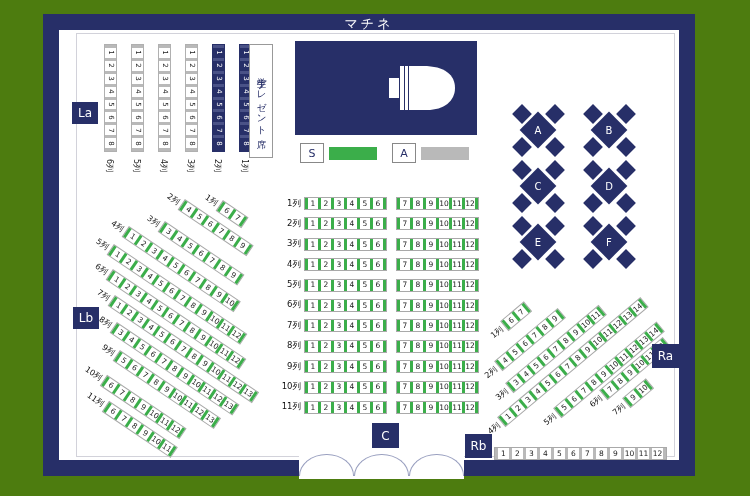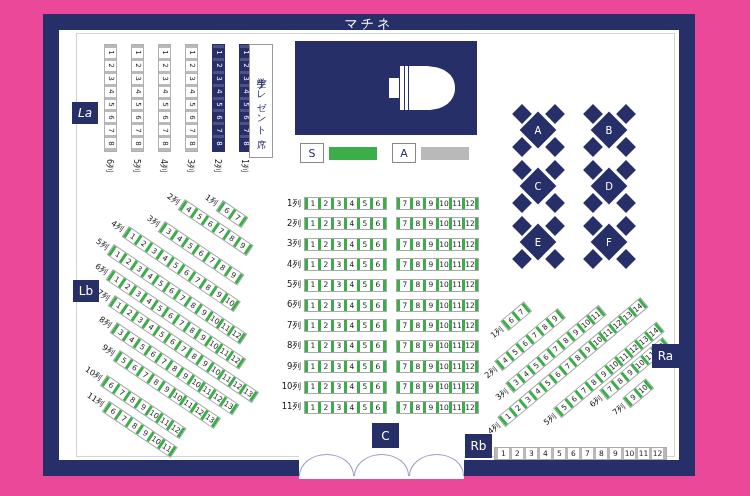--- a/index.html
+++ b/index.html
@@ -2,21 +2,21 @@
 <html><head>
 <meta charset="utf-8">
 <style>
   :root{
     --navy:#272f68;
     --green:#3bae4a;
     --gray:#b9b9b9;
     --line:#a9a9a9;
   }
   html,body{margin:0;padding:0;background:#fff;font-family:"DejaVu Sans",sans-serif;}
-  #canvas{position:relative;width:750px;height:496px;background:#ec4899;overflow:hidden;}
+  #canvas{position:relative;width:750px;height:496px;background:#4d7c0f;overflow:hidden;}
 
   #frame{position:absolute;left:43px;top:14px;width:652px;height:462px;
     border:16px solid var(--navy);background:#fff;box-sizing:border-box;}
   #inner-line{position:absolute;left:76px;top:33px;width:597px;height:422px;
     border:1px solid #d2d2da;}
   #title{position:absolute;left:43px;top:15px;width:652px;text-align:center;
     color:#fff;font-size:13px;letter-spacing:3px;}
 
   .tag{position:absolute;background:var(--navy);color:#fff;display:flex;
     align-items:center;justify-content:center;font-size:12px;}
@@ -804,22 +804,22 @@
       </div>
       <div class="drow" style="left: 614px; top: 407px; transform: rotate(-40deg);">
         <span class="rlab">7列</span>
         <span class="sg">
           <span class="st">9</span>
           <span class="st">10</span>
         </span>
       </div>
     </div>
 
-  <div class="tag" style="left:72px;top:102px;width:26px;height:22px;font-style:italic;">La</div>
-  <div class="tag" style="left:73px;top:280px;width:26px;height:22px;">Lb</div>
+  <div class="tag" style="left:72px;top:102px;width:26px;height:22px;">La</div>
+  <div class="tag" style="left:73px;top:307px;width:26px;height:22px;">Lb</div>
   <div class="tag" style="left:652px;top:344px;width:27px;height:24px;">Ra</div>
   <div class="tag" style="left:465px;top:434px;width:27px;height:24px;">Rb</div>
   <div class="tag" style="left:372px;top:423px;width:27px;height:25px;">C</div>
 
   <div id="rb-row"><span class="sg a">
         <span class="st">1</span>
         <span class="st">2</span>
         <span class="st">3</span>
         <span class="st">4</span>
         <span class="st">5</span>

